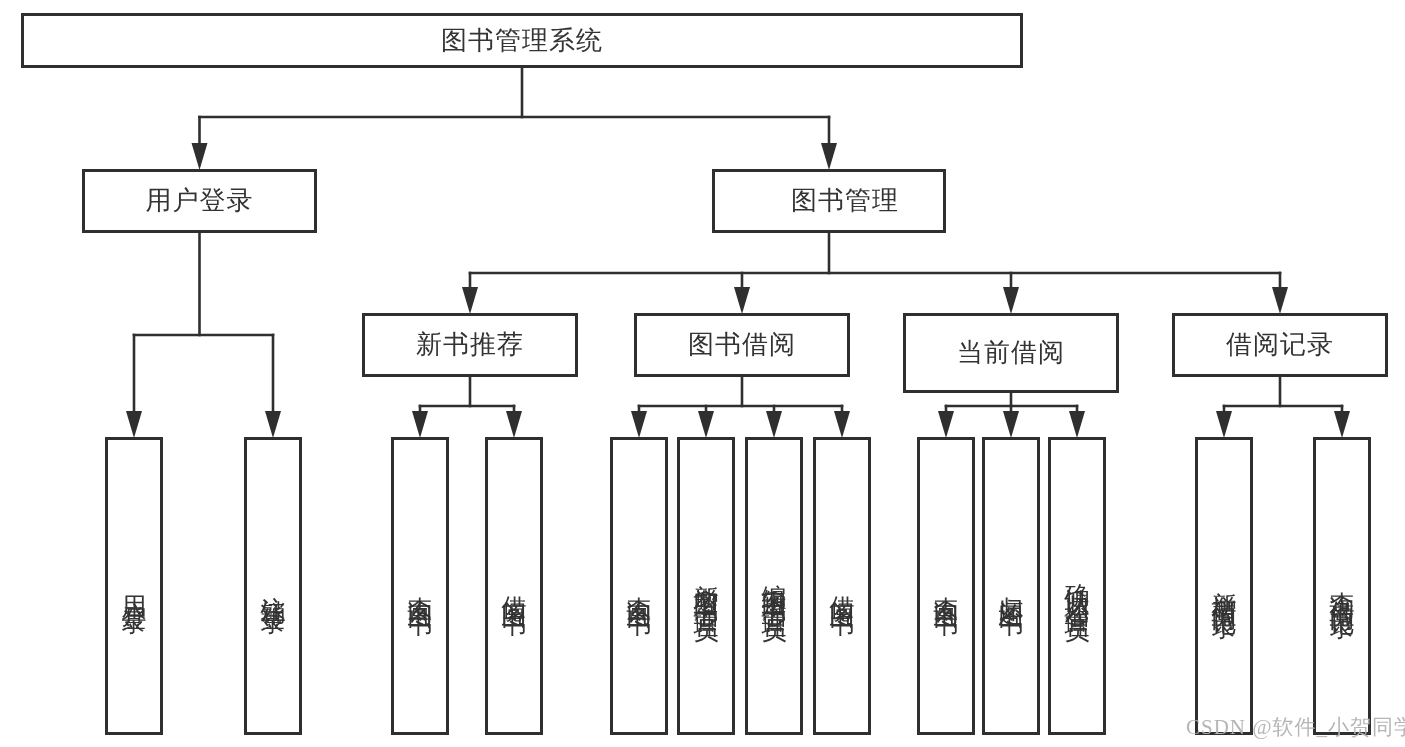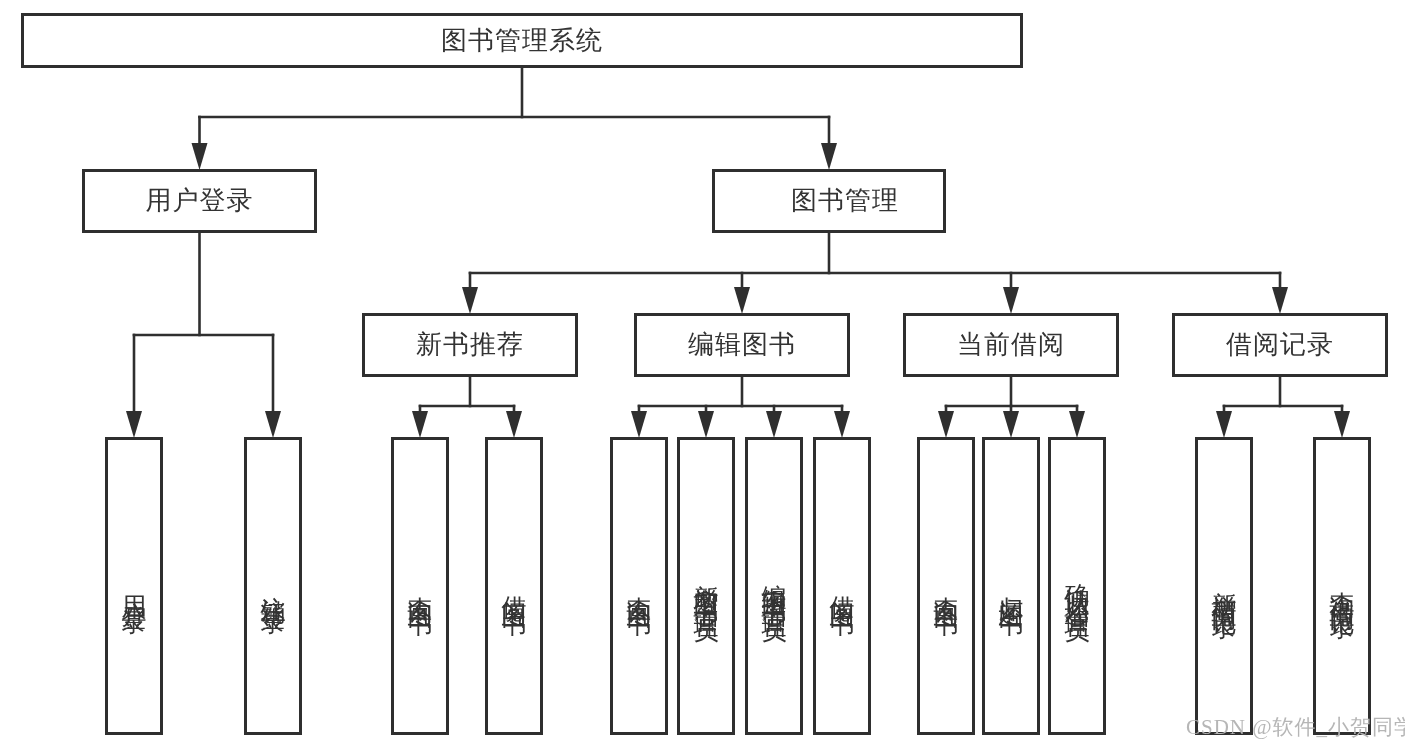--- a/index.html
+++ b/index.html
@@ -123,23 +123,23 @@
       <div class="node horiz" style="left: 82px; top: 169px; width: 235px; height: 64px;">
         <span class="node-label">用户登录</span>
       </div>
       <div class="node horiz" style="left: 712px; top: 169px; width: 234px; height: 64px; padding-left: 32px;">
         <span class="node-label">图书管理</span>
       </div>
       <div class="node horiz" style="left: 362px; top: 313px; width: 216px; height: 64px; align-items: center;">
         <span class="node-label">新书推荐</span>
       </div>
       <div class="node horiz" style="left: 634px; top: 313px; width: 216px; height: 64px;">
-        <span class="node-label">编辑图书</span>
+        <span class="node-label">图书借阅</span>
       </div>
-      <div class="node horiz" style="left: 903px; top: 313px; width: 216px; height: 64px;">
+      <div class="node horiz" style="left: 903px; top: 313px; width: 216px; height: 80px;">
         <span class="node-label">当前借阅</span>
       </div>
       <div class="node horiz" style="left: 1172px; top: 313px; width: 216px; height: 64px;">
         <span class="node-label">借阅记录</span>
       </div>
       <div class="node vert" style="left: 105px; top: 437px; width: 58px; height: 298px;">
         <span class="node-label">用户登录</span>
       </div>
       <div class="node vert" style="left: 244px; top: 437px; width: 58px; height: 298px;">
         <span class="node-label">注销登录</span>

